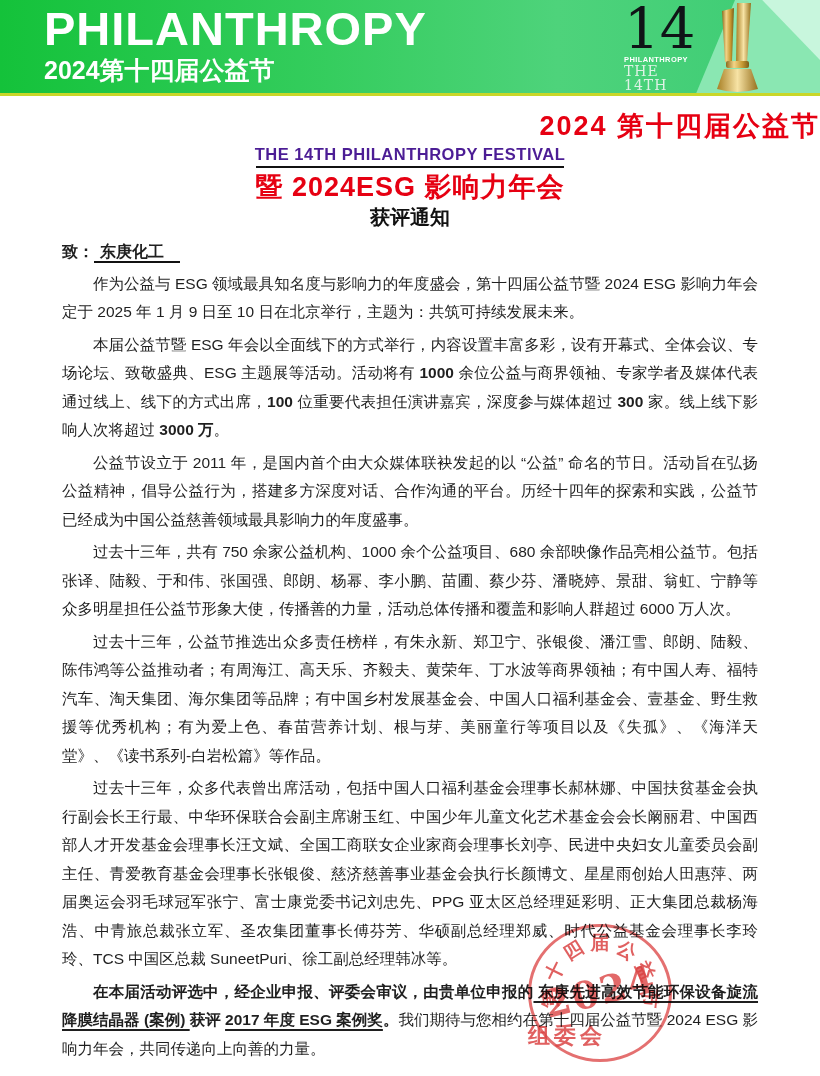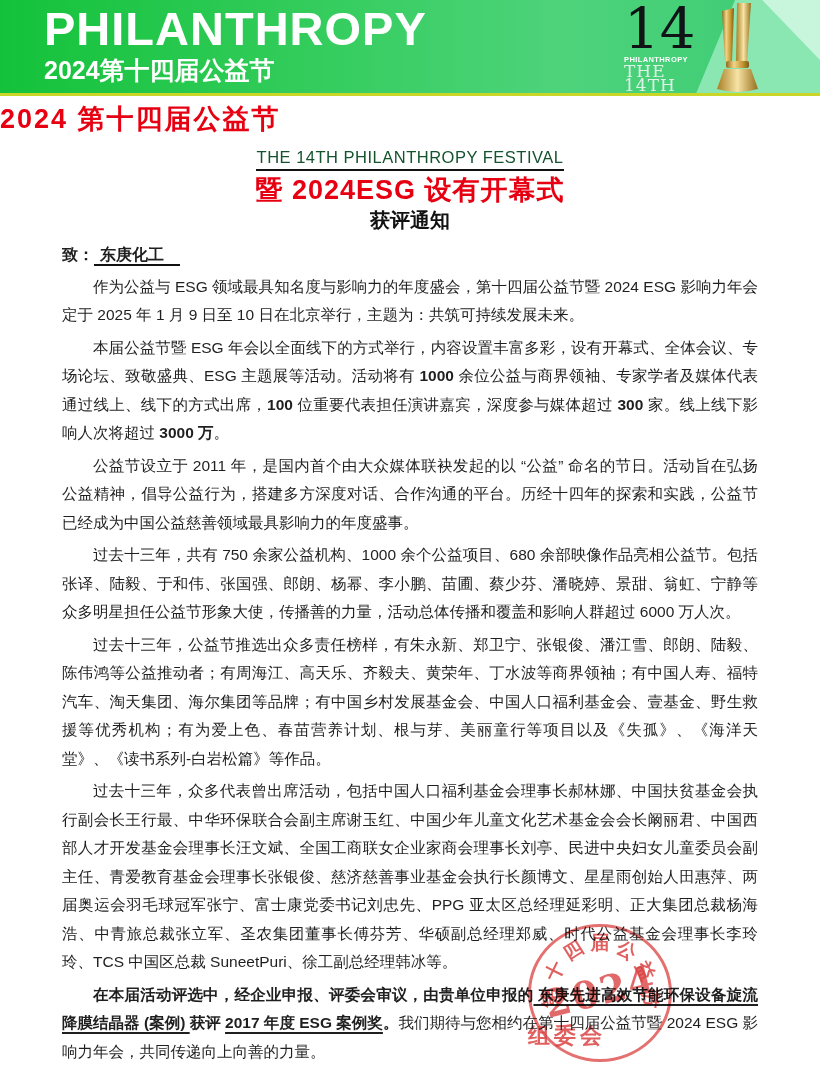--- a/index.html
+++ b/index.html
@@ -11,26 +11,26 @@
           clip-path:polygon(32% 0,100% 0,100% 100%,0% 100%);}
   .band-c{position:absolute;top:0;right:0;width:68px;height:60px;background:#c8f6dd;
           clip-path:polygon(15% 0,100% 0,100% 100%);}
   .banner-accent{position:absolute;bottom:0;left:0;right:0;height:3px;background:#c9d628;z-index:4;}
   .brand{position:absolute;left:44px;top:4px;color:#fff;z-index:3;}
   .brand-title{font-size:47px;font-weight:600;letter-spacing:1px;line-height:50px;}
   .brand-sub{font-size:25px;font-weight:700;line-height:30px;margin-top:1px;}
   .logo{position:absolute;right:118px;top:4px;width:78px;z-index:3;}
   .logo-num{font-family:"DejaVu Serif",serif;font-size:56px;line-height:50px;color:#101417;}
   .logo-l1{font-size:7.5px;color:#ffffff;font-weight:700;letter-spacing:.4px;line-height:9px;margin-top:1px;}
-  .logo-l2{font-size:17px;color:#dff2e6;letter-spacing:1px;font-family:"DejaVu Serif",serif;line-height:14px;}
+  .logo-l2{font-size:14px;color:#dff2e6;letter-spacing:1px;font-family:"DejaVu Serif",serif;line-height:14px;}
   .logo-l3{font-size:12.5px;color:#1d2a33;font-family:"DejaVu Serif",serif;line-height:14px;}
   .trophy{position:absolute;right:58px;top:3px;z-index:3;}
   
-  .title-red-1{margin-top:8px;text-align:left;color:#e60012;font-size:27px;font-weight:800;letter-spacing:2px;line-height:31px;}
-  .title-en{text-align:center;font-size:16.5px;font-weight:400;letter-spacing:.5px;color:#14532d;line-height:20px;margin-top:12px;}
+  .title-red-1{margin-top:15px;text-align:right;color:#e60012;font-size:27px;font-weight:800;letter-spacing:2px;line-height:31px;}
+  .title-en{text-align:center;font-size:16.5px;font-weight:700;letter-spacing:.5px;color:#4c1d95;line-height:20px;margin-top:2px;}
   .title-divider{width:308px;height:0;border-top:2px solid #111;margin:2px auto 3px;}
   .title-red-2{text-align:center;color:#e60012;font-size:27px;font-weight:800;letter-spacing:1px;line-height:32px;}
   .title-notice{text-align:center;font-size:20px;font-weight:800;color:#111;line-height:25px;margin-top:2px;}
   
   .letter{padding:8px 62px 0 62px;font-size:15.5px;line-height:28.5px;color:#1f1f1f;text-align:justify;}
   .recipient{font-weight:700;font-size:16px;margin-bottom:3px;}
   .recipient-name{border-bottom:2px solid #111;padding:0 16px 1px 6px;}
   p.para{margin:0 0 4px 0;text-indent:2em;}
   .b{font-weight:700;}
   .u{text-decoration:underline;text-underline-offset:4px;text-decoration-thickness:1.5px;}
@@ -82,21 +82,21 @@
       <rect x="14" y="58" width="23" height="7" rx="2" fill="url(#gold1)"></rect>
       <path d="M12,66 L39,66 L46,86 Q25,92 5,86 Z" fill="url(#gold2)"></path>
     </svg>
     <div class="banner-accent"></div>
   </div>
 
   <div>
     <div class="title-red-1">2024 第十四届公益节</div>
     <div class="title-en">THE 14TH PHILANTHROPY FESTIVAL</div>
     <div class="title-divider"></div>
-    <div class="title-red-2">暨 2024ESG 设有开幕式</div>
+    <div class="title-red-2">暨 2024ESG 影响力年会</div>
     <div class="title-notice">获评通知</div>
   </div>
 
   <div class="letter">
     <div class="recipient">
       <span>致：</span><span class="recipient-name">东庚化工</span>
     </div>
     <div>
         <p class="para"><span>作为公益与 ESG 领域最具知名度与影响力的年度盛会，第十四届公益节暨 2024 ESG 影响力年会定于 2025 年 1 月 9 日至 10 日在北京举行，主题为：共筑可持续发展未来。</span></p>
         <p class="para"><span>本届公益节暨 ESG 年会以全面线下的方式举行，内容设置丰富多彩，设有开幕式、全体会议、专场论坛、致敬盛典、ESG 主题展等活动。活动将有 </span><span class="b">1000</span><span> 余位公益与商界领袖、专家学者及媒体代表通过线上、线下的方式出席，</span><span class="b">100</span><span> 位重要代表担任演讲嘉宾，深度参与媒体超过 </span><span class="b">300</span><span> 家。线上线下影响人次将超过 </span><span class="b">3000 万</span><span>。</span></p>

